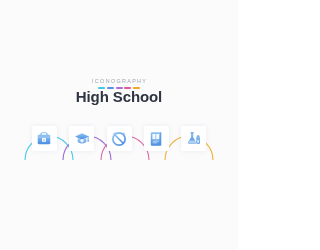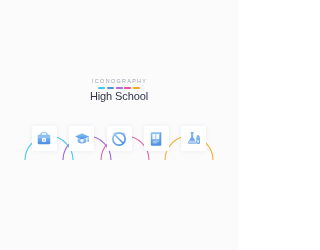--- a/index.html
+++ b/index.html
@@ -43,22 +43,22 @@
     gap: 1.6px;
     margin: 2.2px 0 2.4px 0;
     height: 1.6px;
   }
   .dash {
     width: 7px;
     height: 1.6px;
     border-radius: 1px;
   }
   .title {
-    font-size: 11px;
-    font-weight: 400;
+    font-size: 15px;
+    font-weight: 700;
     color: #2f3542;
     line-height: 11px;
     margin: 0;
     letter-spacing: -0.1px;
   }
   .stage {
     position: absolute;
     top: 104px;
     left: 0;
     width: 238px;

